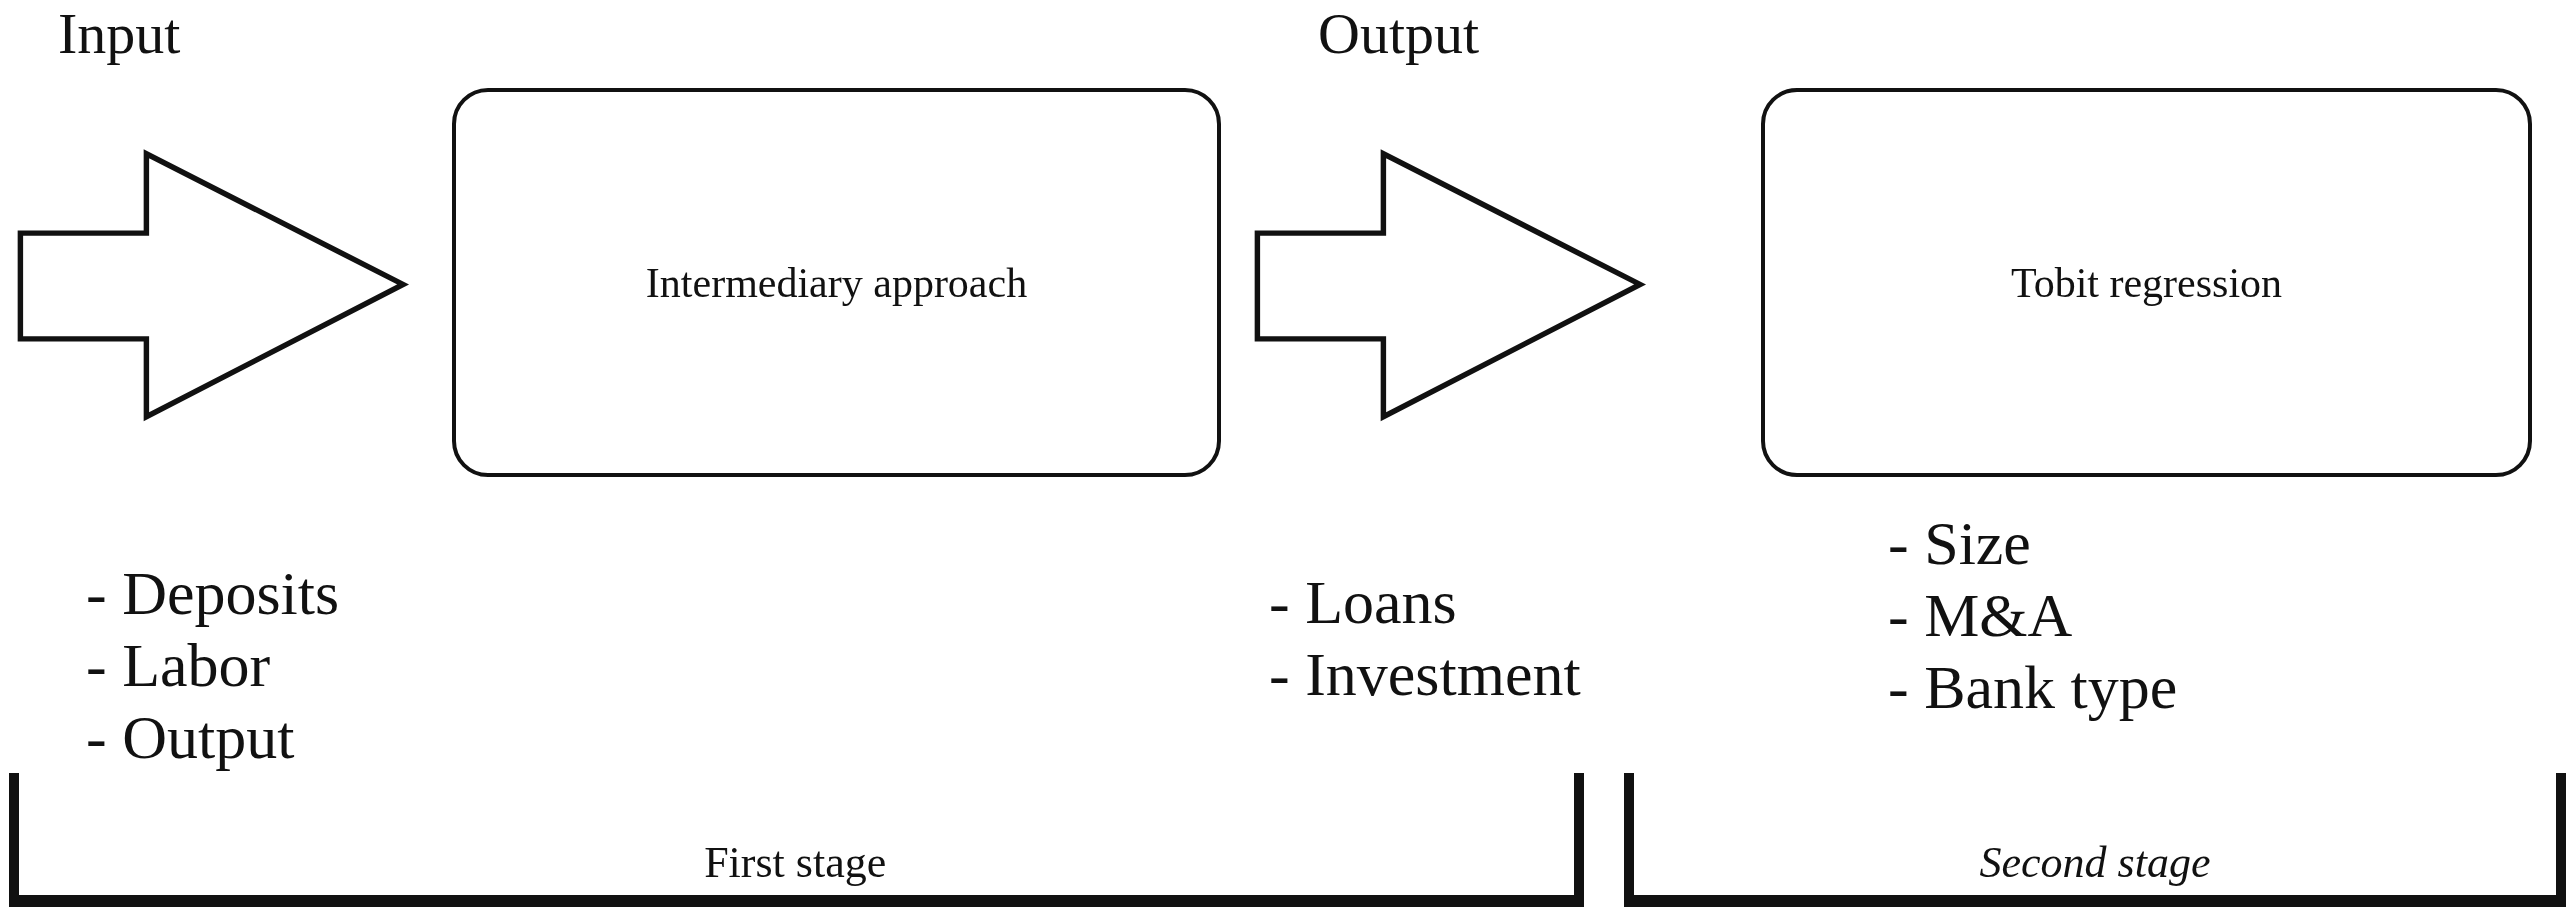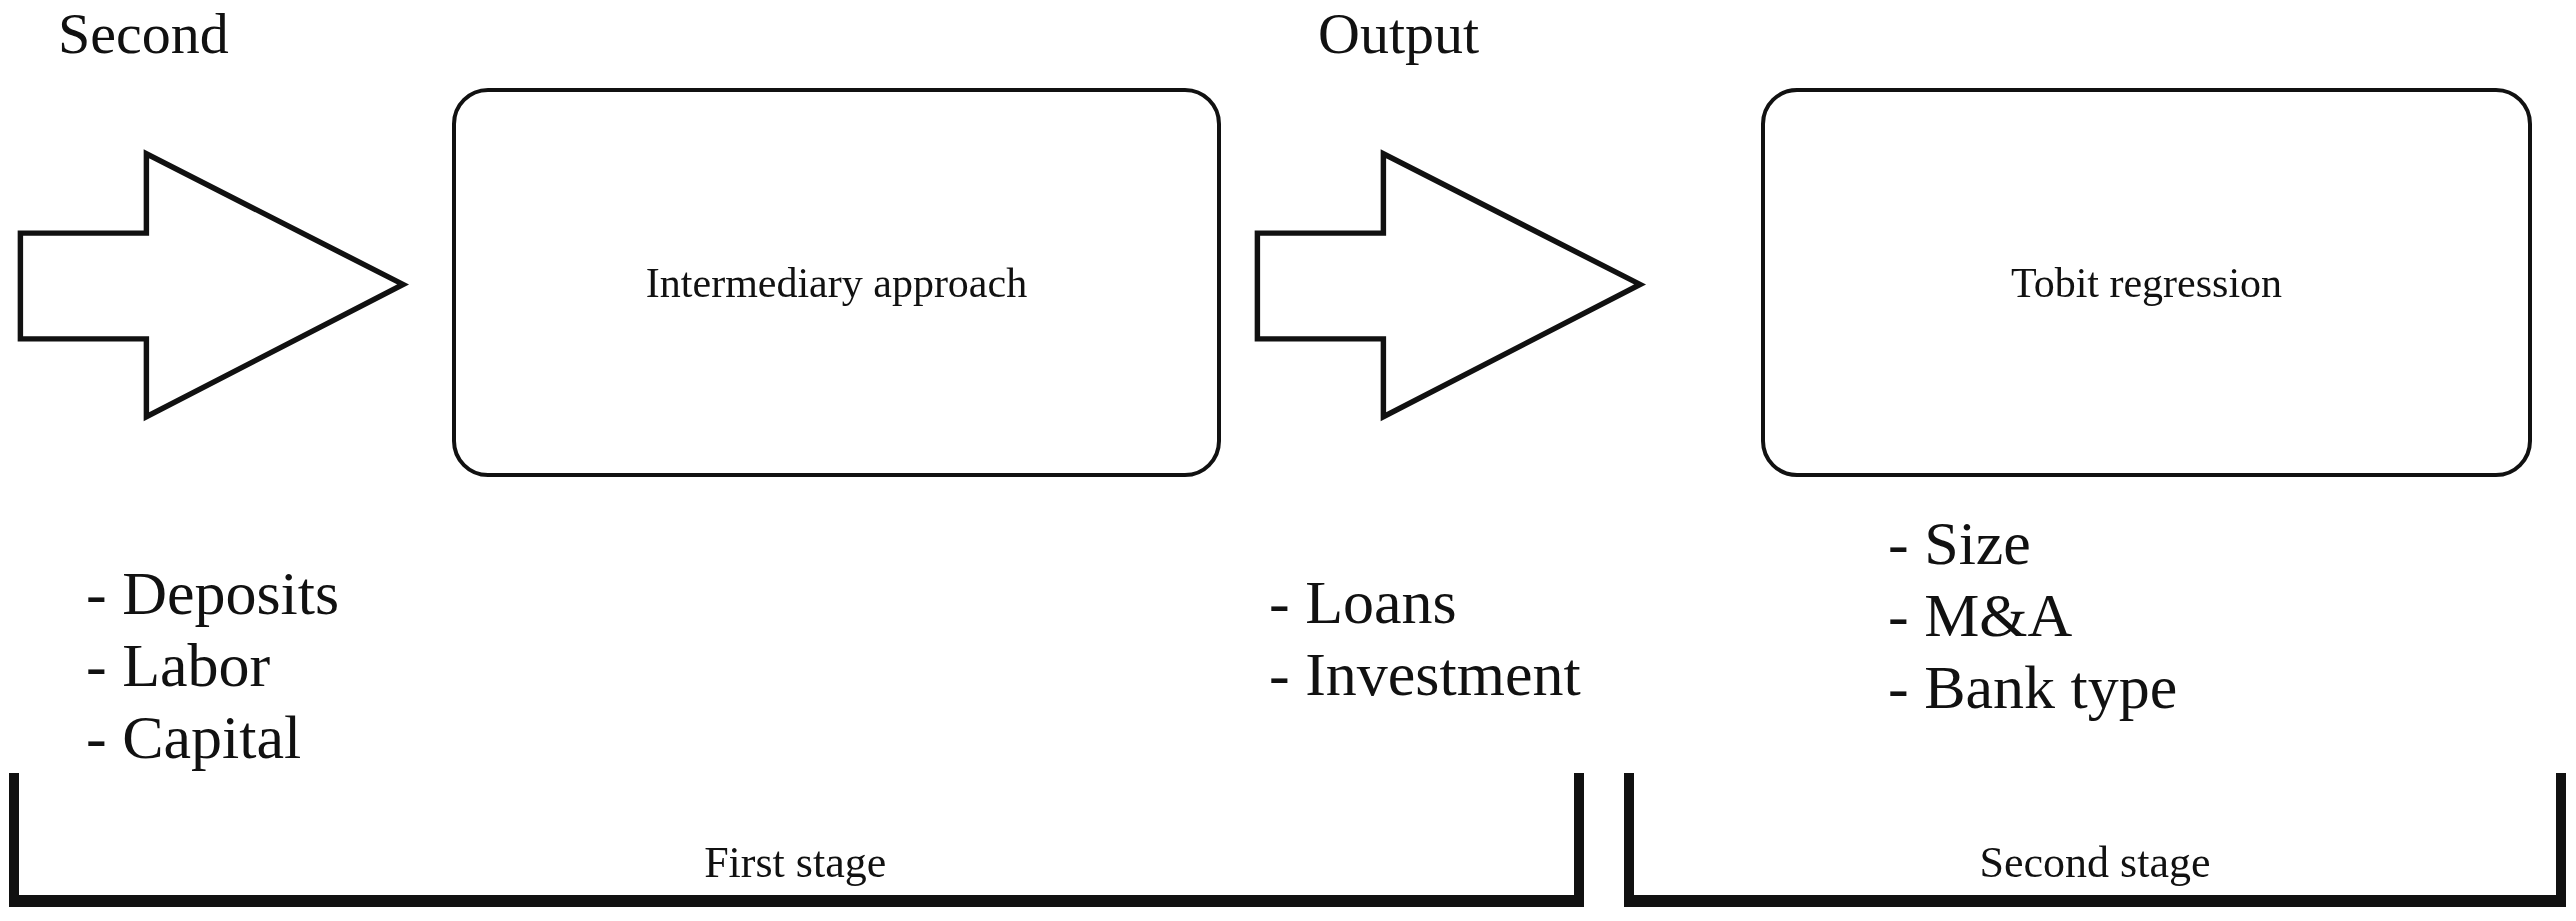--- a/index.html
+++ b/index.html
@@ -99,21 +99,21 @@
     white-space: nowrap;
     line-height: 1;
     text-align: center;
   }
 </style>
 </head>
 <body>
 
 <div id="canvas">
 
-  <div class="txt label-top" style="left:58px; top:4.7px;">Second</div>
+  <div class="txt label-top" style="left:58px; top:4.7px;">Input</div>
 
   <div class="txt label-top" style="left:1318px; top:4.7px;text-align:center;">Output</div>
 
   <svg class="arrow-svg" style="left:14px; top:146px;" width="397" height="280" viewBox="0 0 510 360">
     <polygon points="8,112 170,112 170,10 500,178 170,348 170,248 8,248"></polygon>
   </svg>
 
   <div class="process-box" style="left:452px; top:88px; width:769px; height:389px;">
     <span class="box-label">Intermediary approach</span>
   </div>
@@ -122,42 +122,42 @@
     <polygon points="8,112 170,112 170,10 500,178 170,348 170,248 8,248"></polygon>
   </svg>
 
   <div class="process-box" style="left:1761px; top:88px; width:771px; height:389px;">
     <span class="box-label">Tobit regression</span>
   </div>
 
   <div class="bullet-list" style="left:86px; top:558px;">
     <div class="li">- Deposits</div>
     <div class="li">- Labor</div>
-    <div class="li">- Capital</div>
+    <div class="li">- Output</div>
   </div>
 
   <div class="bullet-list" style="left:1269px; top:567px;">
     <div class="li">- Loans</div>
     <div class="li">- Investment</div>
   </div>
 
   <div class="bullet-list" style="left:1888px; top:508px;">
     <div class="li">- Size</div>
     <div class="li">- M&amp;A</div>
     <div class="li">- Bank type</div>
   </div>
 
   <div class="bracket" style="left:9.3px; top:773px; width:1575px; height:134px;">
     <div class="v-arm"></div>
     <div class="v-arm right"></div>
     <div class="h-arm"></div>
     <div class="stage-label" style="left:0; width:100%; transform:translateX(-1.6px);">First stage</div>
   </div>
 
-  <div class="bracket" style="left:1624px; top:773px; width:942px; height:134px;">
+  <div class="bracket" style="left:1624px; top:773px; width:942px; height:134px;font-style:italic;">
     <div class="v-arm"></div>
     <div class="v-arm right"></div>
     <div class="h-arm"></div>
     <div class="stage-label" style="left:0; width:100%;">Second stage</div>
   </div>
 
 </div>
 
 
 </body></html>

